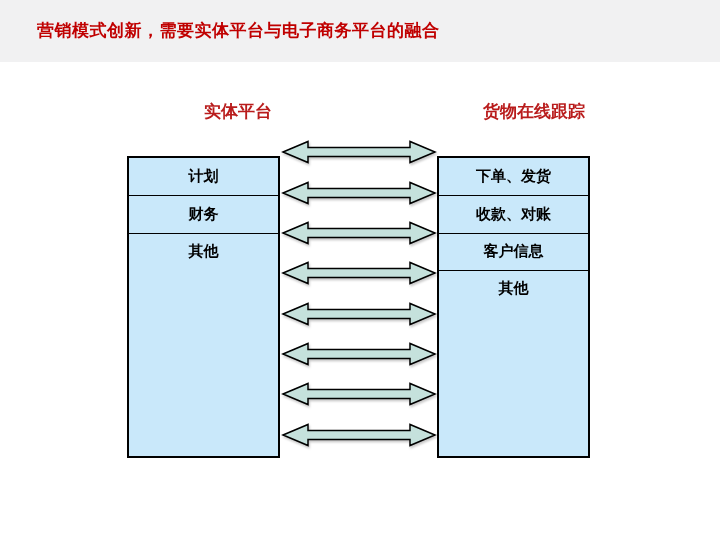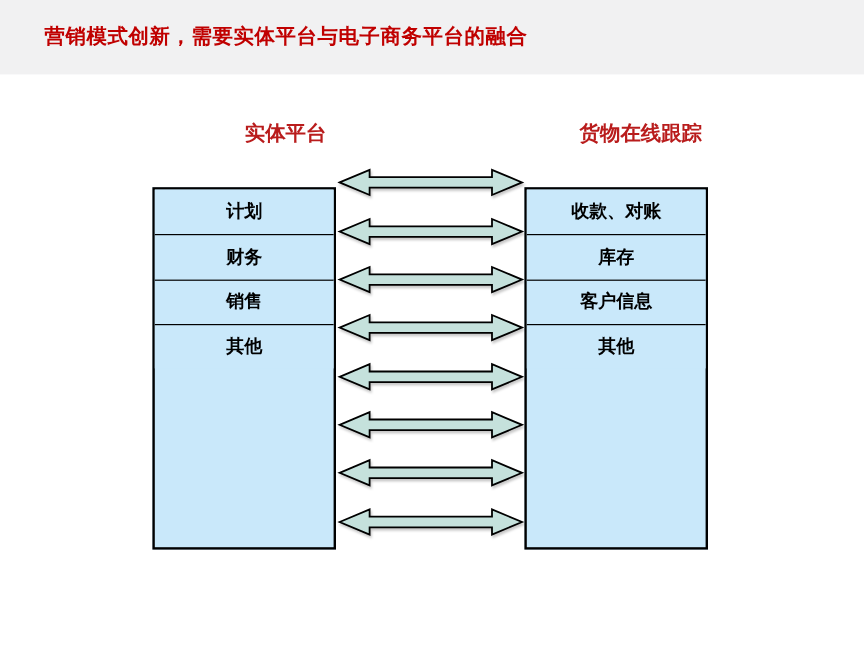--- a/index.html
+++ b/index.html
@@ -59,27 +59,26 @@
     <div class="slide-title">营销模式创新，需要实体平台与电子商务平台的融合</div>
   </div>
 
   <div class="col-header left">实体平台</div>
 
   <div class="col-header right">货物在线跟踪</div>
 
   <div class="table left-table" id="left-table">
       <div class="cell">计划</div>
       <div class="cell">财务</div>
-      <div class="cell">销售</div>
       <div class="cell">其他</div>
     </div>
 
   <div class="table right-table" id="right-table">
+      <div class="cell">下单、发货</div>
       <div class="cell">收款、对账</div>
-      <div class="cell">库存</div>
       <div class="cell">客户信息</div>
       <div class="cell">其他</div>
     </div>
 
   <div id="arrows-layer">
       <div class="arrow" style="top: 139.188px;">
         <svg viewBox="0 0 156 26" width="156" height="26" xmlns="http://www.w3.org/2000/svg">
           <polygon points="2,13 27,2.5 27,8.6 129,8.6 129,2.5 154,13 129,23.5 129,17.4 27,17.4 27,23.5" fill="#C5E1DC" stroke="#000000" stroke-width="1.5" stroke-linejoin="miter"></polygon>
         </svg>
       </div>

